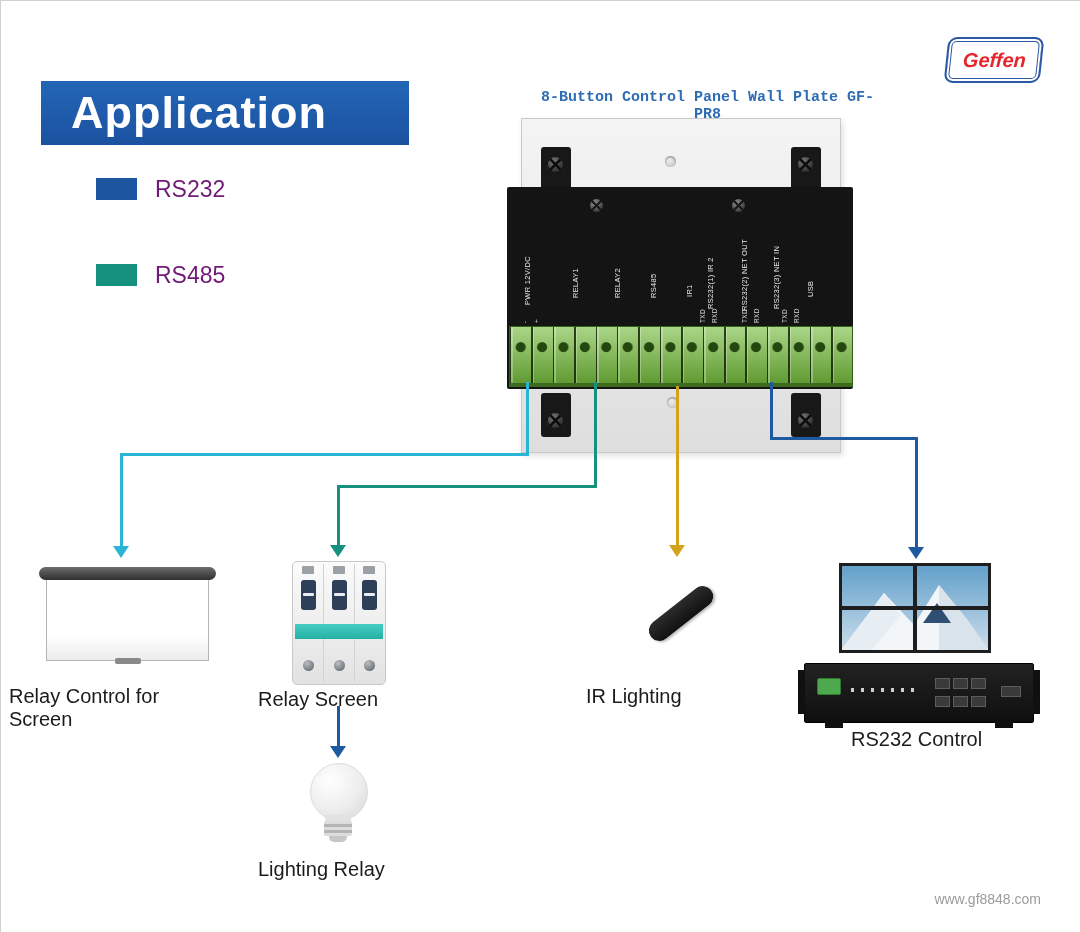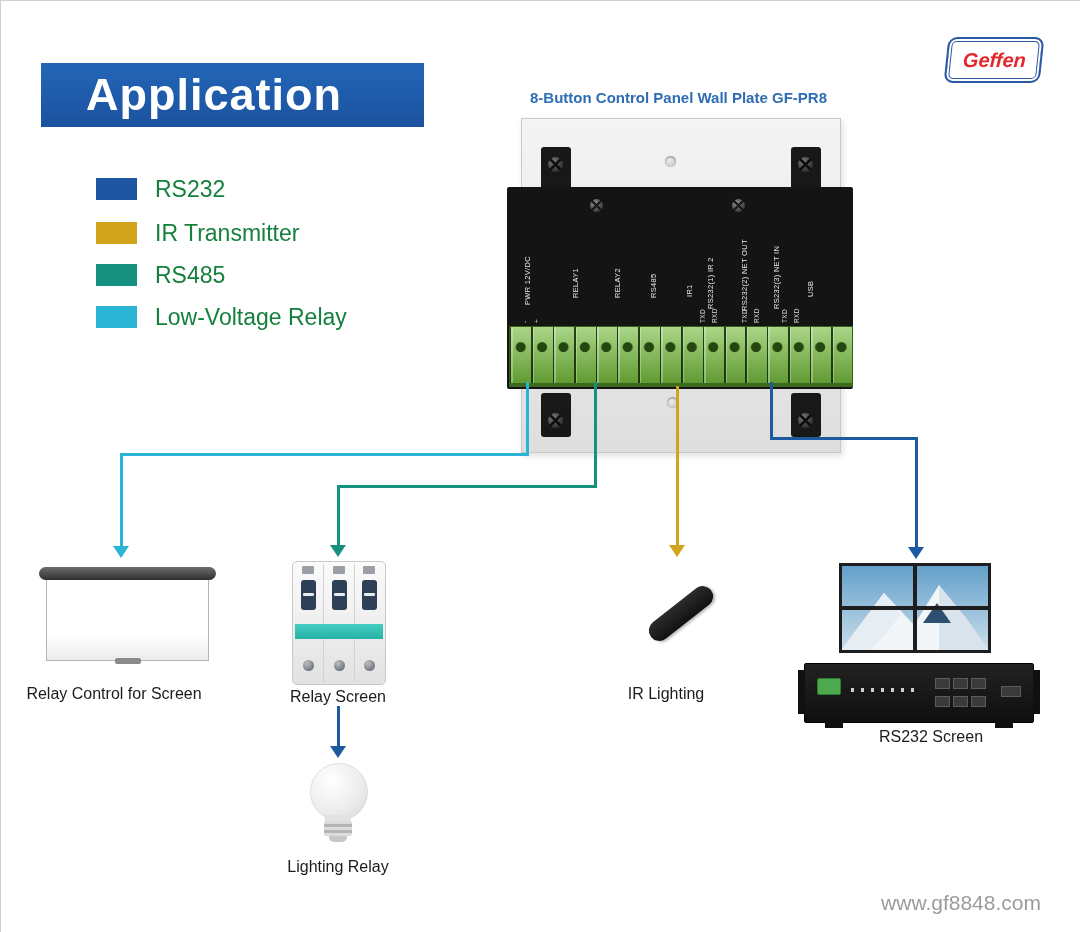--- a/index.html
+++ b/index.html
@@ -1,34 +1,34 @@
 <!DOCTYPE html>
 <html><head>
 <meta charset="utf-8">
 <style>
   html,body{margin:0;padding:0;background:#fff;}
   .canvas{position:relative;width:1080px;height:932px;background:#ffffff;border:1px solid #cfcfcf;
           font-family:"Liberation Sans",sans-serif;overflow:hidden;}
 
   
-  .banner{position:absolute;left:40px;top:62px;width:368px;height:64px;
-          background:linear-gradient(180deg,#2366b6,#1b52a0);display:flex;align-items:center;padding-left:15px;}
+  .banner{position:absolute;left:40px;top:80px;width:368px;height:64px;
+          background:linear-gradient(180deg,#2366b6,#1b52a0);display:flex;align-items:center;}
   .banner span{color:#fff;font-size:45px;font-weight:bold;padding-left:30px;letter-spacing:1px;}
   .logo{position:absolute;left:945px;top:36px;width:92px;height:42px;border:2px solid #2a58a5;border-radius:9px;
         transform:skewX(-6deg);display:flex;align-items:center;justify-content:center;box-shadow:inset 0 0 0 2px #fff, inset 0 0 0 3px #2a58a5;}
   .logo-text{color:#e5262d;font-weight:bold;font-style:italic;font-size:20px;transform:skewX(3deg);}
 
   
   .legend-item{position:absolute;left:95px;display:flex;align-items:center;gap:18px;height:24px;}
   .swatch{width:41px;height:22px;display:inline-block;}
-  .legend-label{font-size:23px;color:#15803d;}
-
-  
-  .device-title{position:absolute;left:505px;top:88px;width:345px;text-align:center;
-                color:#2e6db4;font-weight:bold;font-size:15px;}
+  .legend-label{font-size:23px;color:#701a75;}
+
+  
+  .device-title{position:absolute;left:534px;top:88px;width:345px;text-align:center;
+                color:#2e6db4;font-weight:bold;font-size:15px;font-family:Liberation Mono, monospace;}
   .plate{position:absolute;left:520px;top:117px;width:318px;height:333px;
          background:linear-gradient(180deg,#f4f4f4,#dedede);border:1px solid #c9c9c9;
          box-shadow:2px 3px 6px rgba(0,0,0,0.12);}
   .hole{position:absolute;width:11px;height:11px;border-radius:50%;
         background:radial-gradient(circle at 40% 35%,#efefef,#bdbdbd);box-shadow:inset 0 1px 2px rgba(0,0,0,0.4);}
   .tab{position:absolute;width:30px;height:44px;background:#181818;border-radius:3px;}
   .screw{position:absolute;width:15px;height:15px;border-radius:50%;
          background-image:
            linear-gradient(45deg,transparent 42%,#0c0c0c 46%,#0c0c0c 54%,transparent 58%),
            linear-gradient(-45deg,transparent 42%,#0c0c0c 46%,#0c0c0c 54%,transparent 58%),
@@ -49,21 +49,21 @@
            repeating-linear-gradient(90deg,rgba(18,38,6,.85) 0 1.5px,rgba(255,255,255,.30) 1.5px 3px,rgba(0,0,0,0) 3px 21.4px),
            linear-gradient(180deg,rgba(255,255,255,.38),rgba(0,0,0,.18));
          background-size:21.4px 100%,100% 100%,100% 100%;
          border:1px solid #35601a;border-bottom:4px solid #3c6b1f;}
 
   
   .seg{position:absolute;}
   .arrow{position:absolute;width:0;height:0;border-left:8px solid transparent;border-right:8px solid transparent;border-top:12px solid #000;}
 
   
-  .caption{position:absolute;font-size:16px;color:#1b1b1b;text-align:center;}
+  .caption{position:absolute;font-size:20px;color:#1b1b1b;text-align:left;}
 
   .screen{position:absolute;left:38px;top:566px;width:177px;height:100px;}
   .screen-bar{height:13px;border-radius:7px;background:linear-gradient(180deg,#6d6d6d,#2f2f2f);}
   .screen-body{margin:0 7px;height:80px;background:linear-gradient(180deg,#ffffff 70%,#ececec);
                border:1px solid #b5b5b5;border-top:none;position:relative;}
   .screen-foot{position:absolute;left:50%;bottom:-4px;width:26px;height:6px;margin-left:-13px;background:#8a8a8a;border-radius:2px;}
 
   .breaker{position:absolute;left:291px;top:560px;width:92px;height:122px;background:linear-gradient(180deg,#fbfbfb,#e2e2e2);
            border:1px solid #c8c8c8;border-radius:5px;}
   .breaker .col-line{position:absolute;top:2px;bottom:2px;width:1px;background:#d2d2d2;}
@@ -87,49 +87,41 @@
   .rack .port{position:absolute;width:13px;height:9px;background:#3a3a3a;border:1px solid #5c5c5c;}
   .rack .foot{position:absolute;bottom:-6px;width:18px;height:6px;background:#101010;}
 
   .bulb{position:absolute;left:309px;top:762px;width:56px;height:56px;border-radius:50%;
         background:radial-gradient(circle at 35% 30%,#ffffff,#ededed 55%,#d6d6d6);border:1px solid #ddd;}
   .bulb-neck{position:absolute;left:324px;top:814px;width:26px;height:6px;background:#e2e2e2;}
   .bulb-threads{position:absolute;left:323px;top:820px;width:28px;height:15px;
         background:repeating-linear-gradient(180deg,#dcdcdc 0 3px,#b4b4b4 3px 6px);border-radius:2px;}
   .bulb-tip{position:absolute;left:328px;top:835px;width:18px;height:6px;background:#c6c6c6;border-radius:0 0 5px 5px;}
 
-  .website{position:absolute;left:840px;top:890px;width:200px;text-align:right;color:#9b9b9b;font-size:21px;}
+  .website{position:absolute;left:840px;top:890px;width:200px;text-align:right;color:#9b9b9b;font-size:14px;}
 </style>
 </head>
 <body>
 
 <div class="canvas">
 
   <div class="banner">
     <span>Application</span>
   </div>
   <div class="logo">
     <span class="logo-text">Geffen</span>
   </div>
 
   <div class="legend-item" style="top:176px">
     <span class="swatch" style="background: rgb(29, 85, 160);"></span>
     <span class="legend-label">RS232</span>
   </div>
-  <div class="legend-item" style="top:220px">
-    <span class="swatch" style="background: rgb(210, 164, 28);"></span>
-    <span class="legend-label">IR Transmitter</span>
-  </div>
   <div class="legend-item" style="top:262px">
     <span class="swatch" style="background: rgb(23, 145, 127);"></span>
     <span class="legend-label">RS485</span>
-  </div>
-  <div class="legend-item" style="top:304px">
-    <span class="swatch" style="background: rgb(42, 181, 214);"></span>
-    <span class="legend-label">Low-Voltage Relay</span>
   </div>
 
   <div class="device-title">8-Button Control Panel Wall Plate GF-PR8</div>
   <div class="plate"></div>
   <div class="hole" style="left:664px;top:155px"></div>
   <div class="hole" style="left:666px;top:396px"></div>
 
   <div class="tab" style="left:540px;top:146px"></div>
   <div class="tab" style="left:790px;top:146px"></div>
   <div class="tab" style="left:540px;top:392px"></div>
@@ -239,21 +231,21 @@
     <div class="port" style="left:130px;top:14px"></div>
     <div class="port" style="left:148px;top:14px"></div>
     <div class="port" style="left:166px;top:14px"></div>
     <div class="port" style="left:130px;top:32px"></div>
     <div class="port" style="left:148px;top:32px"></div>
     <div class="port" style="left:166px;top:32px"></div>
     <div class="port" style="left:196px;top:22px;width:18px"></div>
     <div class="foot" style="left:20px"></div>
     <div class="foot" style="right:20px"></div>
   </div>
-  <div class="caption" style="left:850px;top:727px;width:160px">RS232 Screen</div>
+  <div class="caption" style="left:850px;top:727px;width:160px">RS232 Control</div>
 
   <div class="bulb"></div>
   <div class="bulb-neck"></div>
   <div class="bulb-threads"></div>
   <div class="bulb-tip"></div>
   <div class="caption" style="left:257px;top:857px;width:160px">Lighting Relay</div>
 
   <div class="website">www.gf8848.com</div>
 
 </div>

